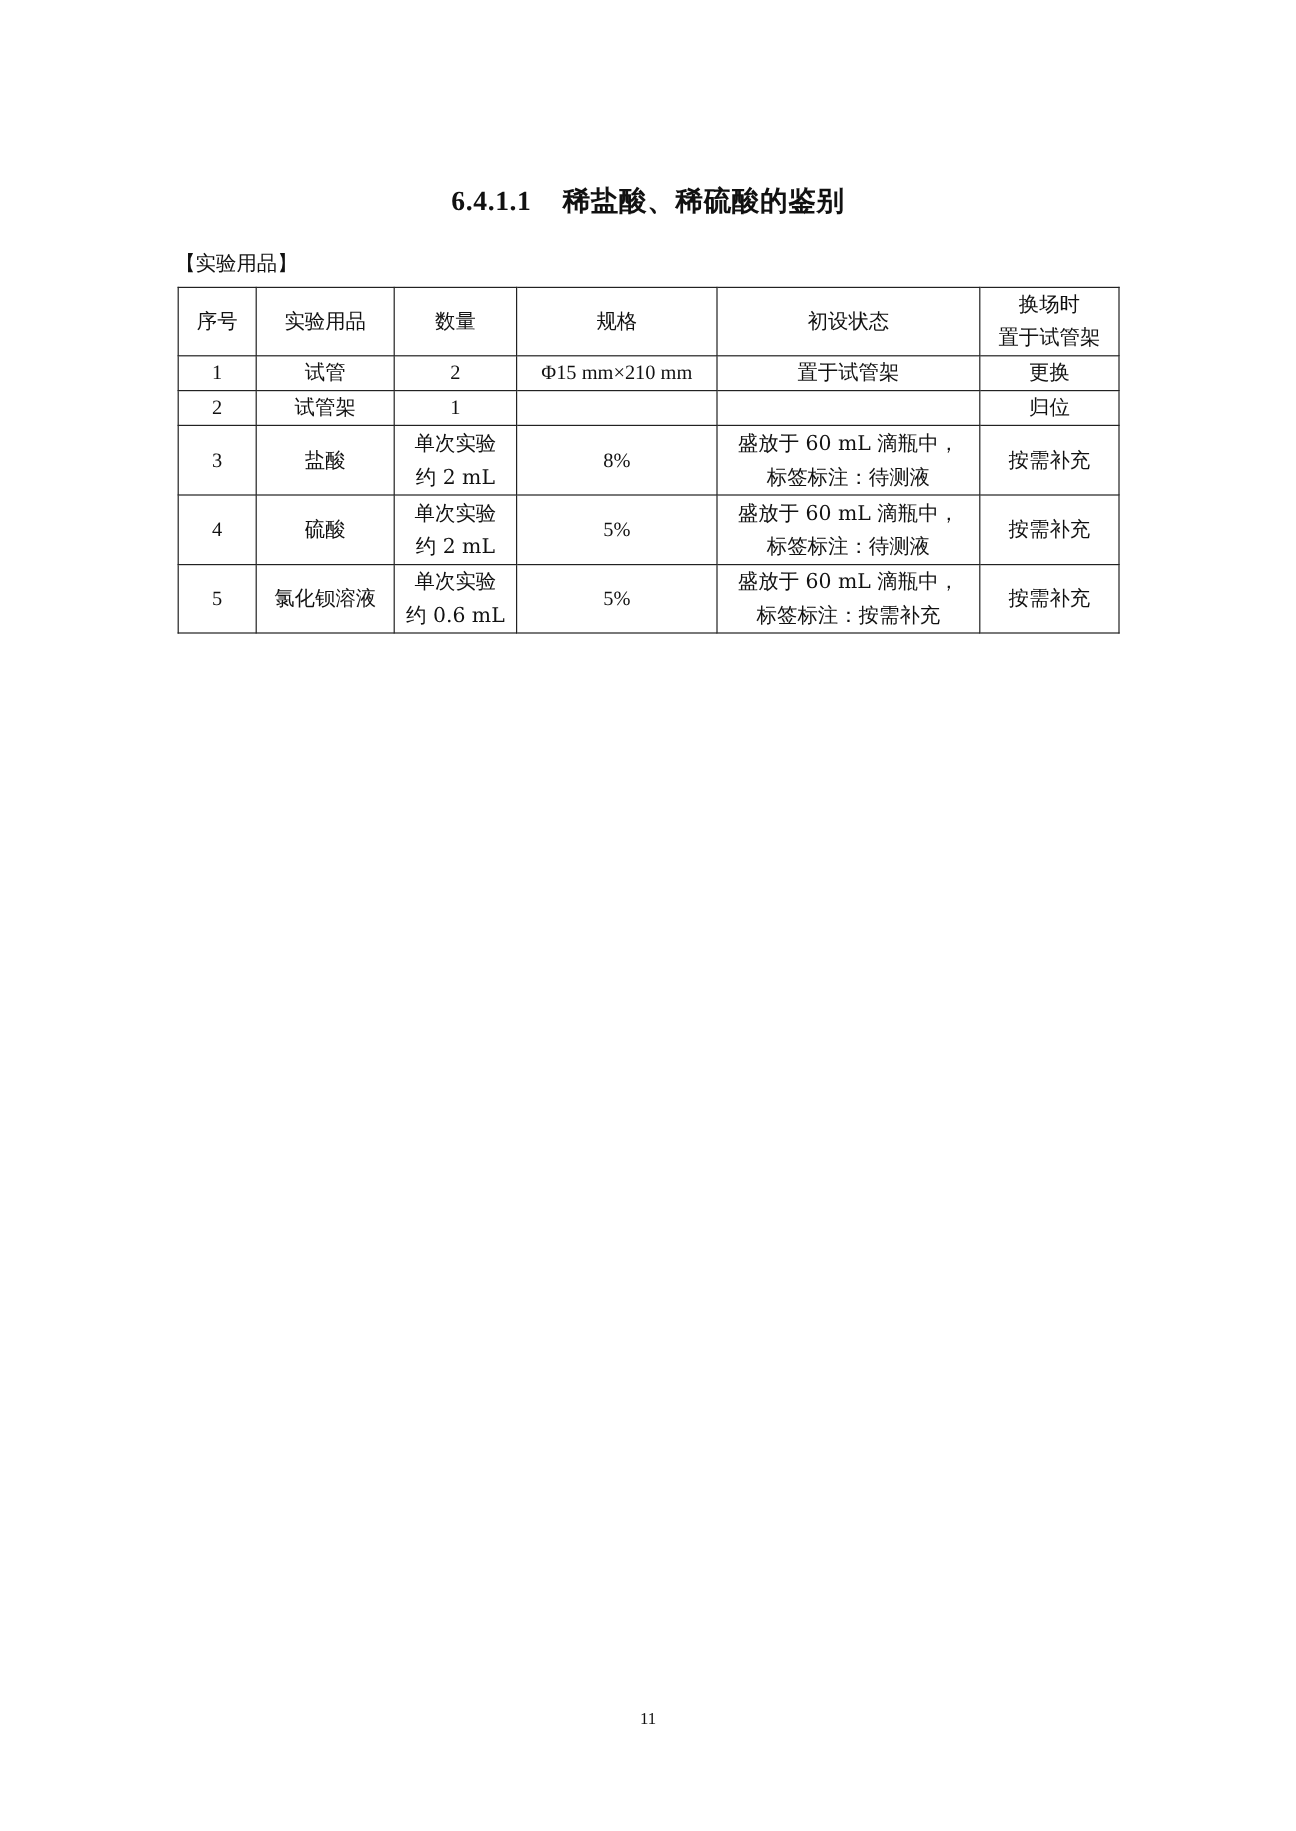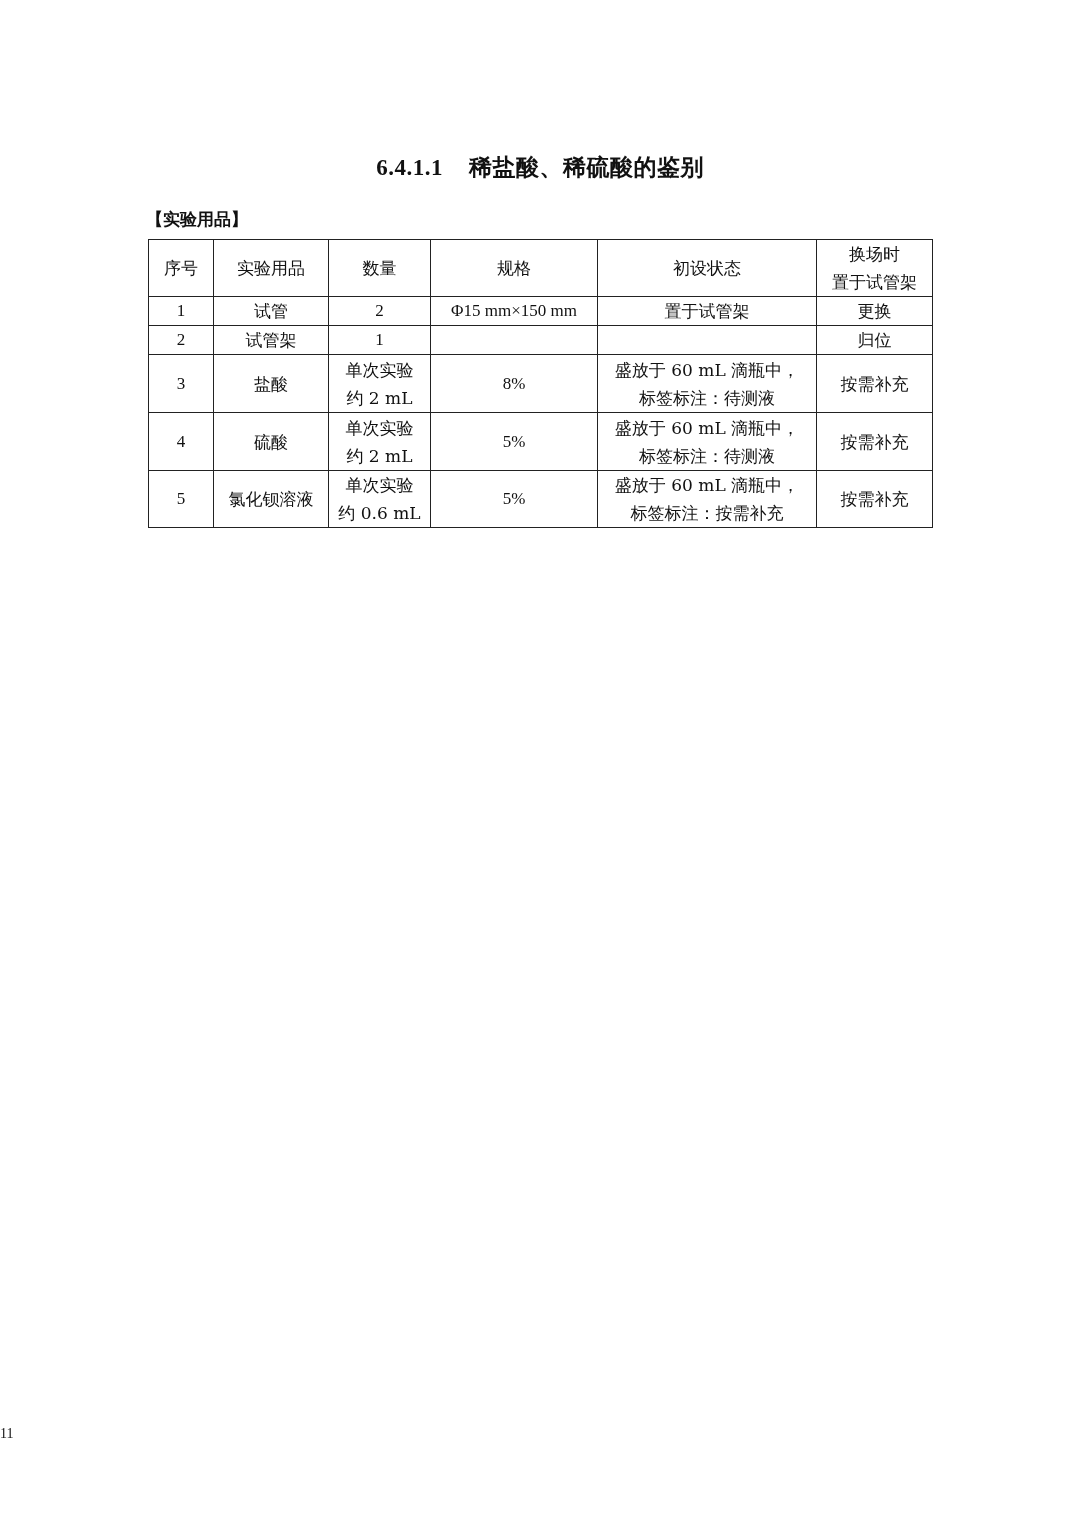--- a/index.html
+++ b/index.html
@@ -1,28 +1,28 @@
 <!DOCTYPE html>
 <html><head>
 <meta charset="utf-8">
 <style>
   html, body { margin: 0; padding: 0; background: #ffffff; }
   body { width: 1080px; height: 1526px; position: relative; overflow: hidden;
          font-family: "DejaVu Serif", "Liberation Serif", serif; color: #111; }
   .title { position: absolute; top: 152px; left: 0; width: 1080px; text-align: center;
            font-size: 23px; font-weight: bold; letter-spacing: 0.5px; }
   .title .num { font-family: "Liberation Serif", serif; margin-right: 26px; }
-  .section { position: absolute; top: 208px; left: 146px; font-size: 17px; font-weight: bold; }
+  .section { position: absolute; top: 208px; left: 146px; font-size: 17px; font-weight: normal; }
   table { position: absolute; top: 239px; left: 148px; border-collapse: collapse;
           font-size: 17px; border-radius: 15px; }
   td, th { border: 1.2px solid #222; padding: 0 7px; font-weight: normal; line-height: 28px; }
   .c { text-align: center; }
   .l { text-align: center; }
   .latin { font-family: "Liberation Serif", serif; }
-  .page-num { position: absolute; top: 1426px; left: 0; width: 1080px; 
+  .page-num { position: absolute; top: 1426px; left: 0; width: 1080px; text-align: center;
               font-family: "Liberation Serif", serif; font-size: 14px; }
 </style>
 </head>
 <body>
 
 <div class="title">
   <span class="num">6.4.1.1</span><span>稀盐酸、稀硫酸的鉴别</span>
 </div>
 
 <div class="section">【实验用品】</div>
@@ -46,21 +46,21 @@
     <th class="c">
       <div>换场时</div>
       <div>置于试管架</div>
     </th>
   </tr>
 
   <tr style="height:29px">
     <td class="c latin">1</td>
     <td class="l">试管</td>
     <td class="c latin">2</td>
-    <td class="c latin">Φ15 mm×150 mm</td>
+    <td class="c latin">Φ15 mm×210 mm</td>
     <td class="l">置于试管架</td>
     <td class="l">更换</td>
   </tr>
 
   <tr style="height:29px">
     <td class="c latin">2</td>
     <td class="l">试管架</td>
     <td class="c latin">1</td>
     <td class="c latin"></td>
     <td class="l"></td>

